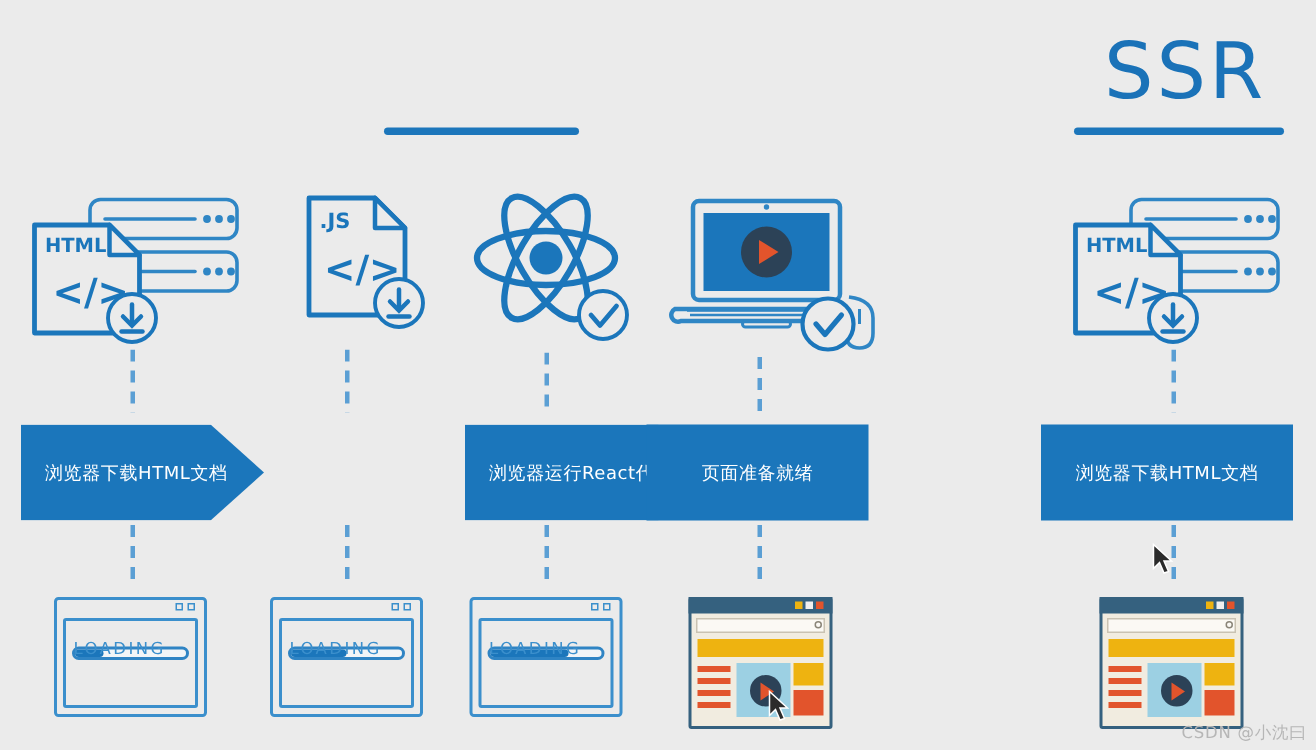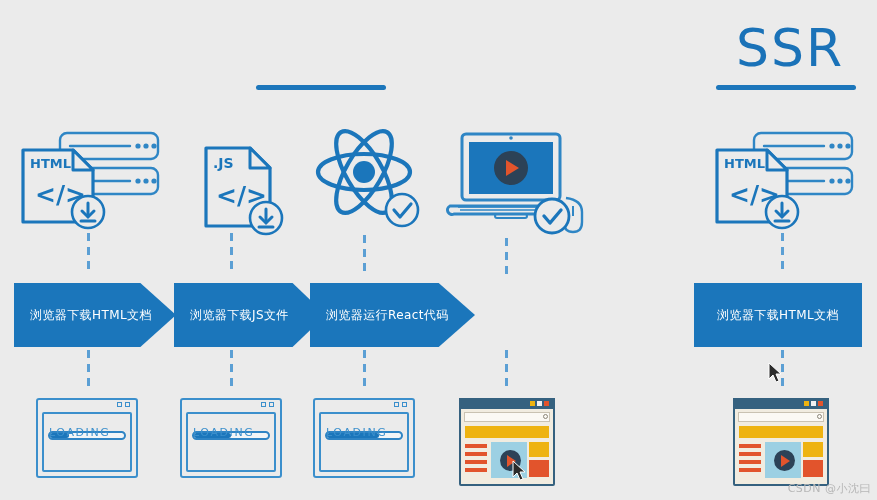--- a/index.html
+++ b/index.html
@@ -183,21 +183,21 @@
       <circle cx="70" cy="84" r="16" fill="#ebebeb" stroke="#1b76bb" stroke-width="2.6"></circle>
       <g stroke="#1b76bb" stroke-width="3" stroke-linecap="round" fill="none">
         <line x1="70" y1="75" x2="70" y2="88"></line>
         <path d="M64 83 l6 6 l6 -6"></path>
         <line x1="63" y1="93" x2="77" y2="93"></line>
       </g>
     </svg>
   </div>
   <div class="vline" style="left:87px; top:233px; height:42px;"></div>
 
-  <div class="icon" style="left:198px; top:136px; width:100px; height:105px;">
+  <div class="icon" style="left:198px; top:120px; width:100px; height:105px;">
     <svg width="100" height="105" viewBox="0 0 100 105">
       <path d="M8 12 h44 l20 20 v58 h-64 z" fill="#ebebeb" stroke="#1b76bb" stroke-width="3.2" stroke-linejoin="round"></path>
       <path d="M52 12 v20 h20 z" fill="#ebebeb" stroke="#1b76bb" stroke-width="3" stroke-linejoin="round"></path>
       <text x="15" y="32" font-family="DejaVu Sans, sans-serif" font-size="14" font-weight="bold" fill="#1b76bb">.JS</text>
       <text x="18" y="68" font-family="DejaVu Sans, sans-serif" font-size="25" font-weight="bold" fill="#1b76bb">&lt;/&gt;</text>
       <circle cx="68" cy="82" r="16" fill="#ebebeb" stroke="#1b76bb" stroke-width="2.6"></circle>
       <g stroke="#1b76bb" stroke-width="3" stroke-linecap="round" fill="none">
         <line x1="68" y1="73" x2="68" y2="86"></line>
         <path d="M62 81 l6 6 l6 -6"></path>
         <line x1="61" y1="91" x2="75" y2="91"></line>
@@ -267,25 +267,25 @@
         <path d="M64 83 l6 6 l6 -6"></path>
         <line x1="63" y1="93" x2="77" y2="93"></line>
       </g>
     </svg>
   </div>
   <div class="vline" style="left:781px; top:233px; height:42px;"></div>
 
   <div class="procbox arrow" style="left:14px; top:283px; width:162px; height:64px;">
     <span>浏览器下载HTML文档</span>
   </div>
-  <div class="procbox arrow" style="left:174px; top:283px; width:152px; height:64px;">
-    <span>浏览器下载JS文件</span>
-  </div>
   <div class="procbox arrow" style="left:310px; top:283px; width:165px; height:64px;">
     <span>浏览器运行React代码</span>
+  </div>
+  <div class="procbox rect" style="left:431px; top:283px; width:148px; height:64px;">
+    <span>页面准备就绪</span>
   </div>
 
   <div class="procbox rect" style="left:694px; top:283px; width:168px; height:64px;">
     <span>浏览器下载HTML文档</span>
   </div>
 
   <div class="vline" style="left:87px; top:350px; height:38px;"></div>
   <div class="vline" style="left:230px; top:350px; height:38px;"></div>
   <div class="vline" style="left:363px; top:350px; height:38px;"></div>
   <div class="vline" style="left:505px; top:350px; height:38px;"></div>

